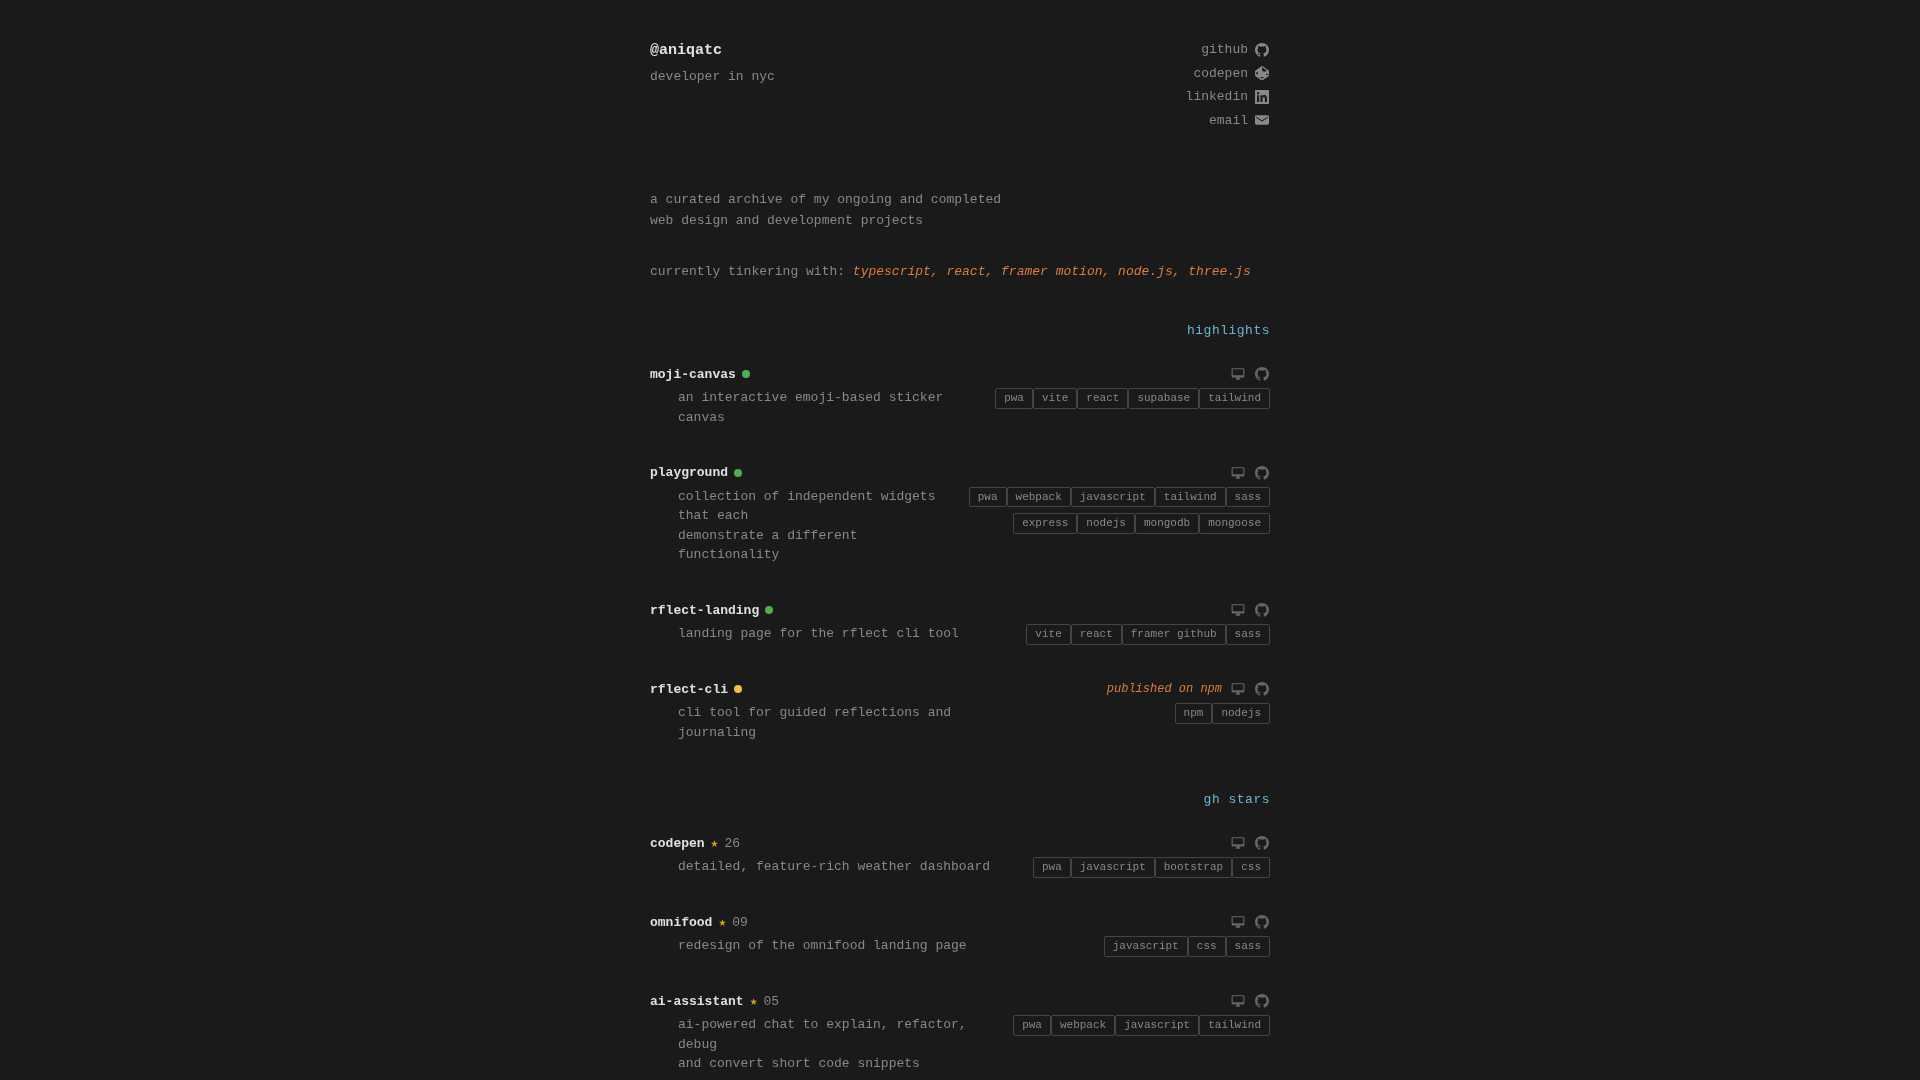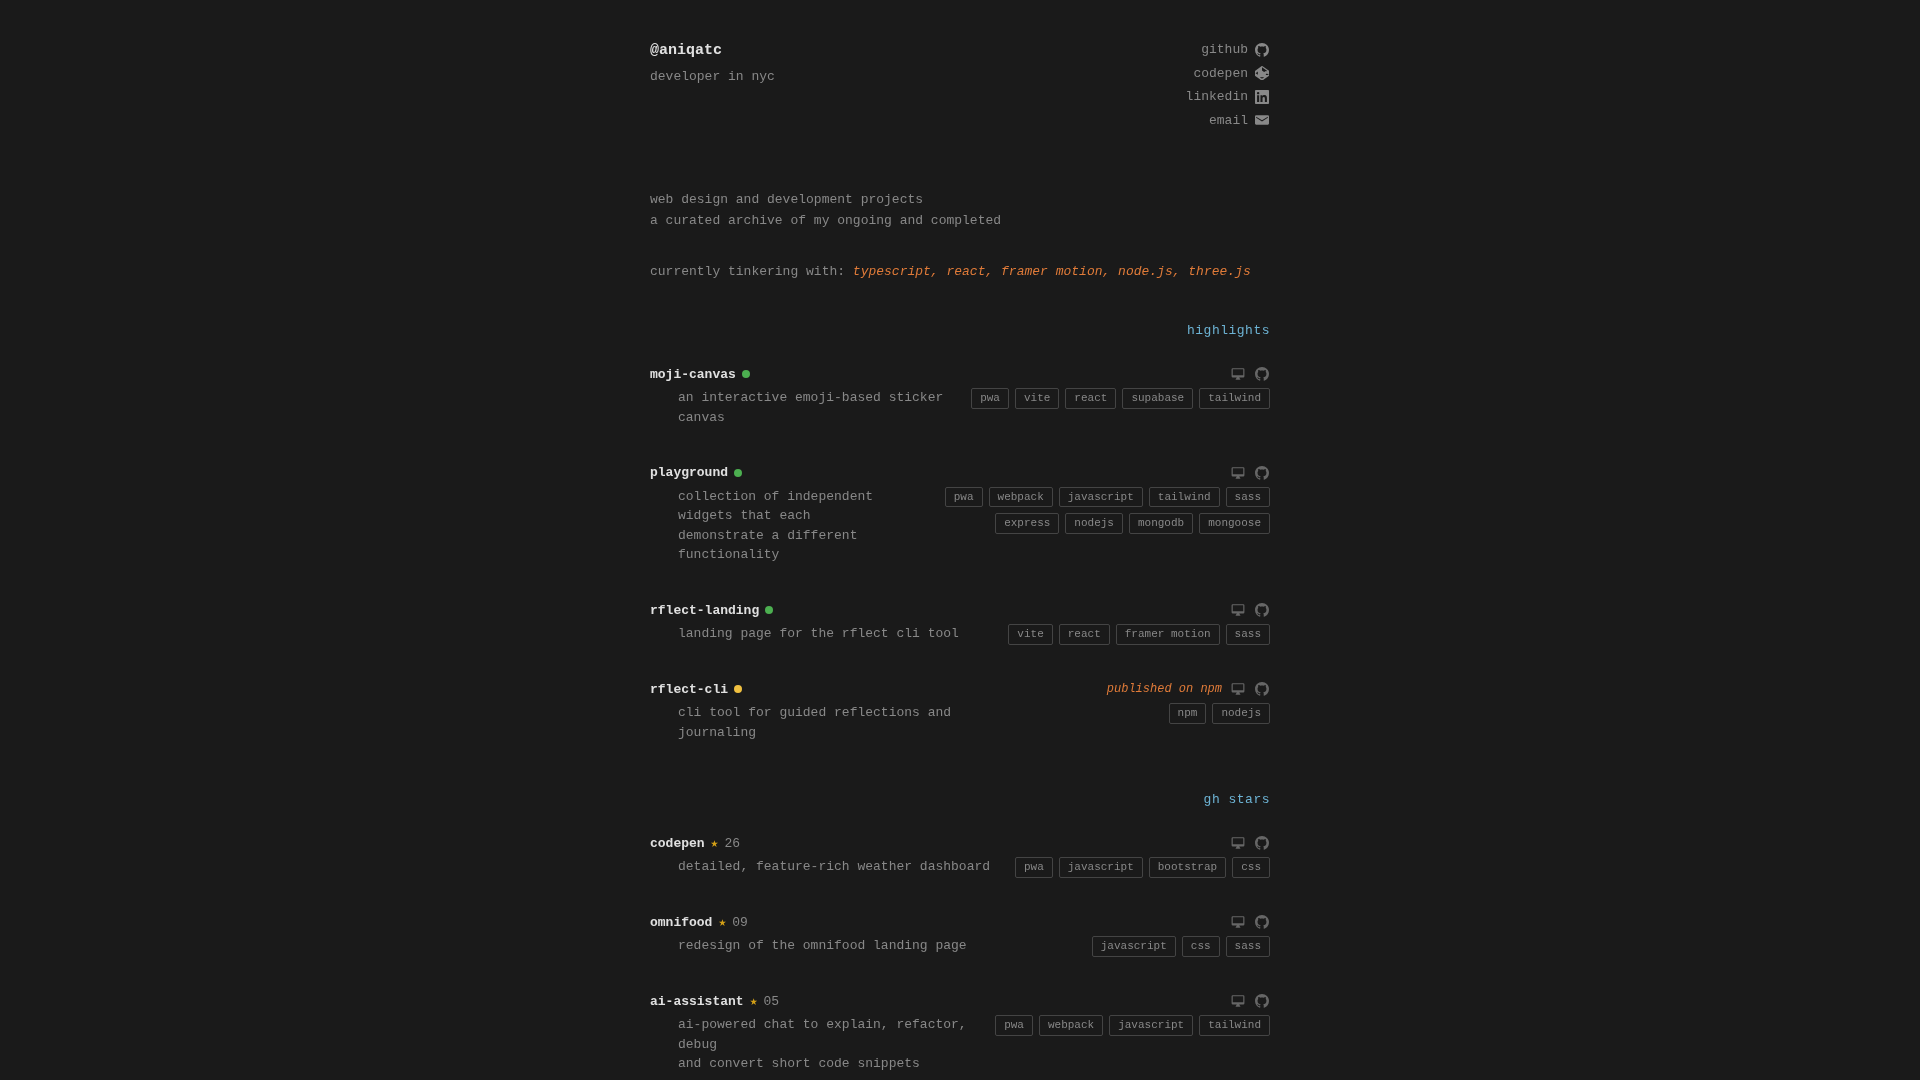--- a/index.html
+++ b/index.html
@@ -163,21 +163,20 @@
 
     .project-description {
       color: #888;
       font-size: 13px;
       margin-bottom: 8px;
     }
 
     .tags-row {
       display: flex;
       flex-wrap: wrap;
-      gap: 6px;
       justify-content: flex-end;
     }
 
     .tag {
       border: 1px solid #444;
       color: #888;
       padding: 1px 8px;
       font-size: 11px;
       font-family: 'Courier New', Courier, monospace;
       border-radius: 2px;
@@ -271,22 +270,22 @@
         <span class="social-icon">
           <svg viewBox="0 0 24 24" xmlns="http://www.w3.org/2000/svg">
               <path d="M22 4H2a2 2 0 0 0-2 2v12a2 2 0 0 0 2 2h20a2 2 0 0 0 2-2V6a2 2 0 0 0-2-2zm0 4.23l-10 6.23L2 8.23V6.38l10 6.23 10-6.23v1.85z"></path>
             </svg>
         </span>
       </a>
     </div>
   </div>
 
   <div class="bio">
+    <div>a curated archive of my ongoing and completed</div>
     <div>web design and development projects</div>
-    <div>a curated archive of my ongoing and completed</div>
   </div>
 
   <div class="tinkering">
     <span class="tinkering-label">currently tinkering with: </span><span class="tinkering-items">typescript, react, framer motion, node.js, three.js</span>
   </div>
 
   <div class="section-header">highlights</div>
 
   <div class="project">
     <div class="project-title-row">
@@ -384,21 +383,21 @@
       </div>
     </div>
     <div class="project-desc-row">
       <div class="project-desc-left">
         <div class="project-description">landing page for the rflect cli tool</div>
       </div>
       <div class="project-tags-right">
         <div class="tags-row">
           <span class="tag">vite</span>
           <span class="tag">react</span>
-          <span class="tag">framer motion</span>
+          <span class="tag">framer github</span>
           <span class="tag">sass</span>
         </div>
       </div>
     </div>
   </div>
 
   <div class="project">
     <div class="project-title-row">
       <div class="project-title-left">
         <span class="project-name">rflect-cli</span>

